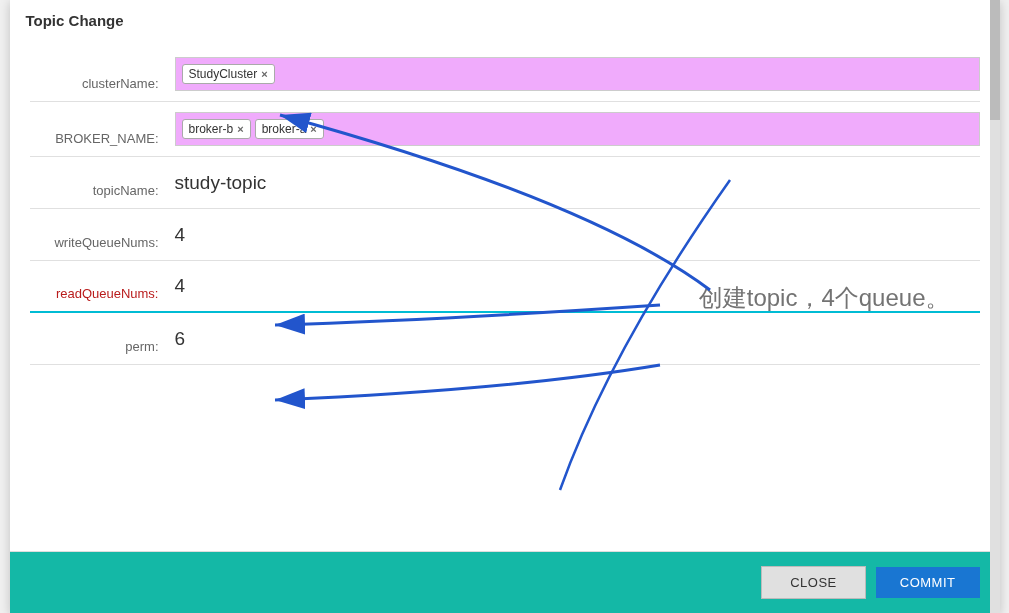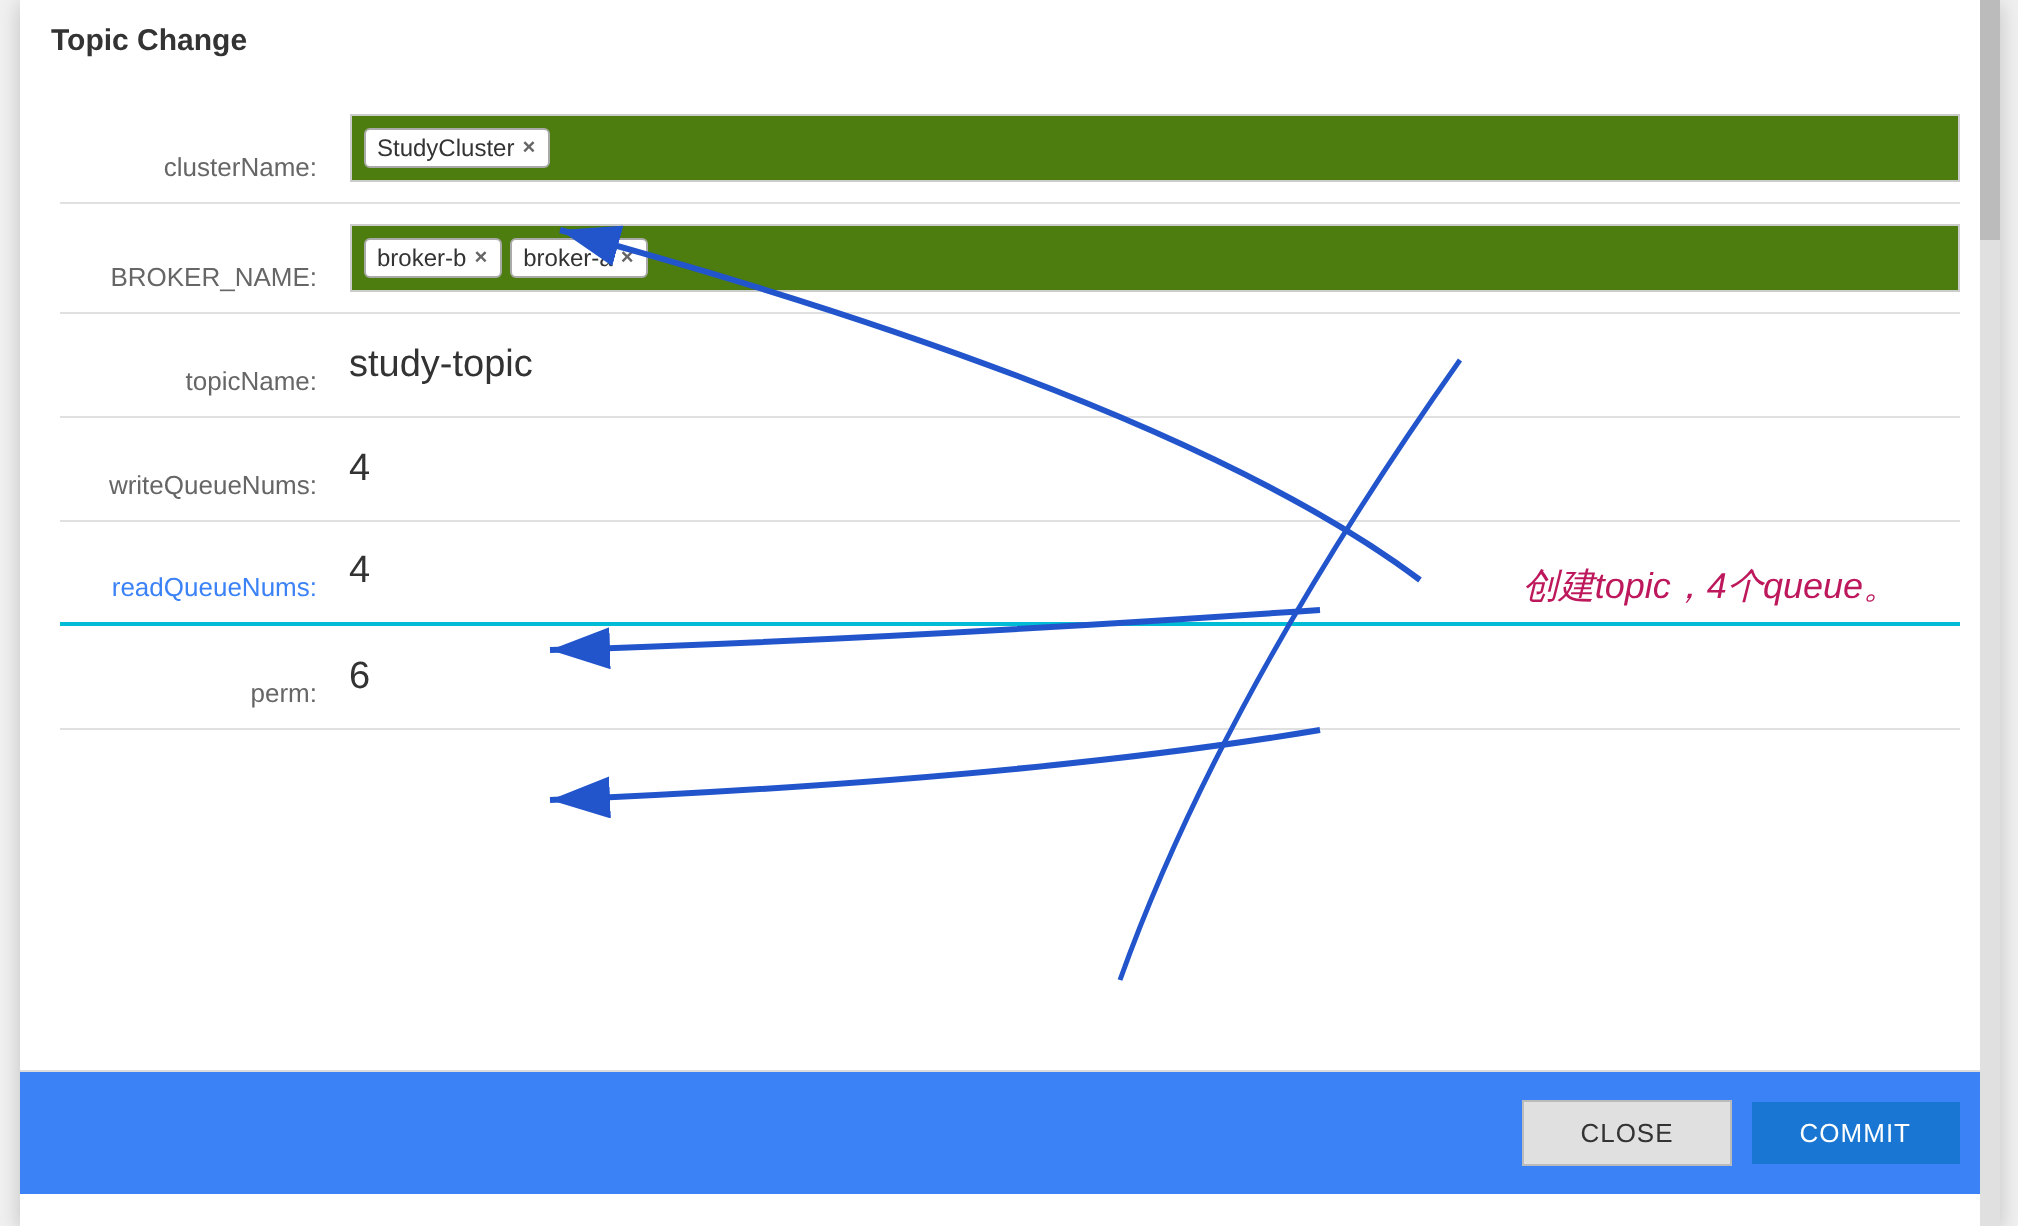--- a/index.html
+++ b/index.html
@@ -48,31 +48,31 @@
     .form-label {
       width: 145px;
       text-align: right;
       padding-right: 16px;
       font-size: 13px;
       color: #666;
       flex-shrink: 0;
     }
 
     .form-label.teal {
-      color: #3b82f6;
+      color: #b91c1c;
     }
 
     .form-field {
       flex: 1;
       display: flex;
       align-items: center;
       border: 1px solid #ccc;
       min-height: 34px;
       padding: 4px 6px;
-      background: #4d7c0f;
+      background: #f0abfc;
       flex-wrap: wrap;
       gap: 4px;
     }
 
     .form-field-plain {
       flex: 1;
       font-size: 19px;
       color: #333;
       padding: 4px 0;
     }
@@ -91,24 +91,24 @@
 
     .tag-close {
       cursor: pointer;
       font-size: 11px;
       color: #666;
       font-weight: bold;
     }
 
     .dialog-footer {
       position: absolute;
-      bottom: 16px;
+      bottom: 0;
       left: 0;
       right: 0;
-      background: #3b82f6;
+      background: #14b8a6;
       padding: 14px 20px;
       display: flex;
       justify-content: flex-end;
       align-items: center;
       gap: 10px;
       border-top: 1px solid #ddd;
     }
 
     .btn-close {
       background: #e0e0e0;
@@ -138,24 +138,23 @@
       left: 0;
       width: 100%;
       height: 100%;
       pointer-events: none;
     }
 
     .annotation-text {
       position: absolute;
       top: 280px;
       right: 50px;
-      font-size: 18px;
-      color: #be185d;
+      font-size: 24px;
+      color: #737373;
       line-height: 1.5;
-      font-style: italic;
     }
 
     svg.arrows {
       position: absolute;
       top: 0;
       left: 0;
       width: 100%;
       height: 100%;
       pointer-events: none;
     }

